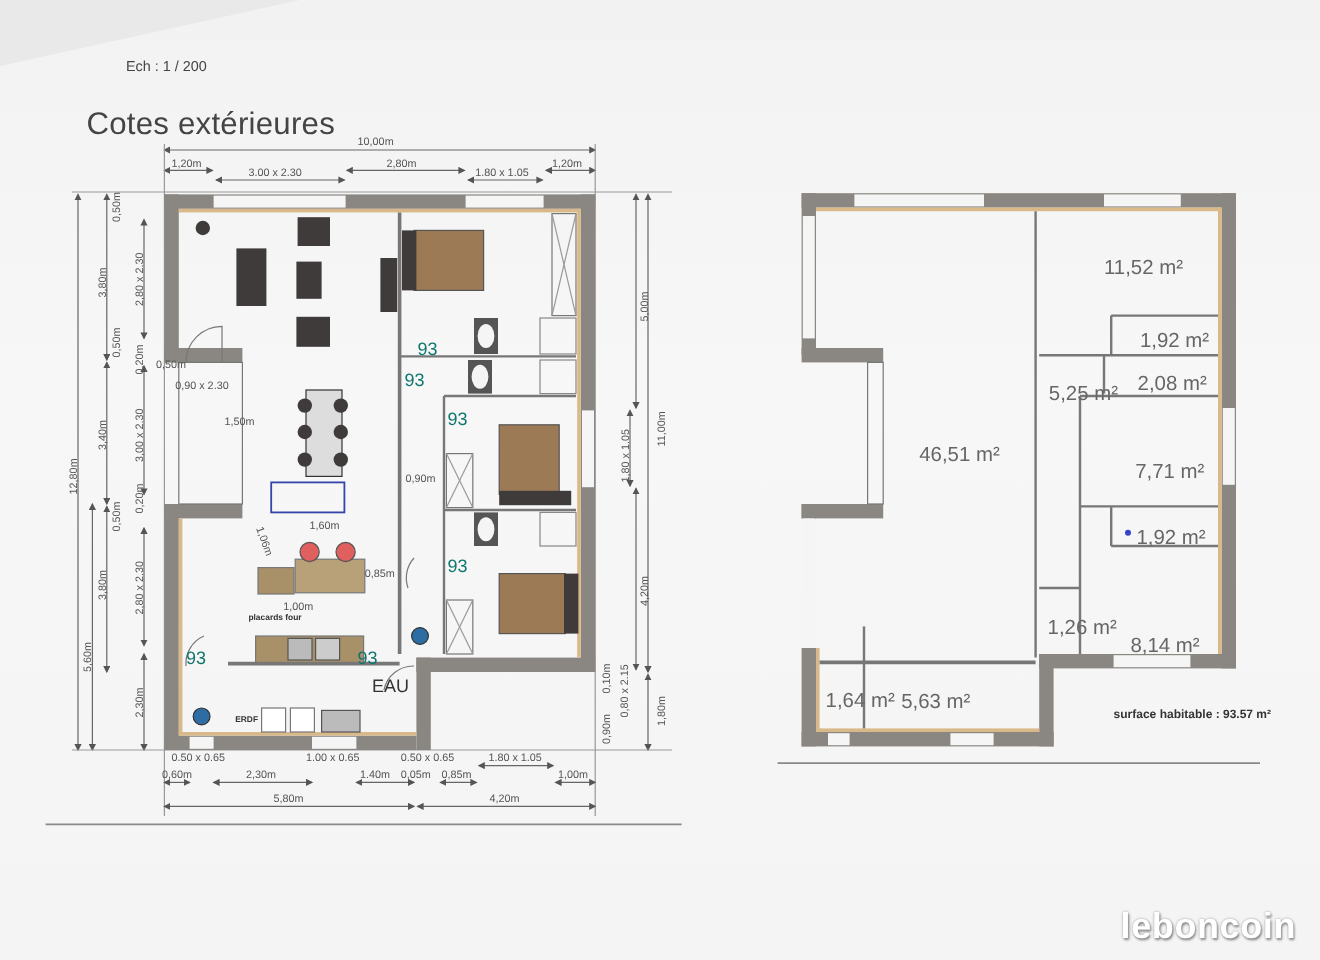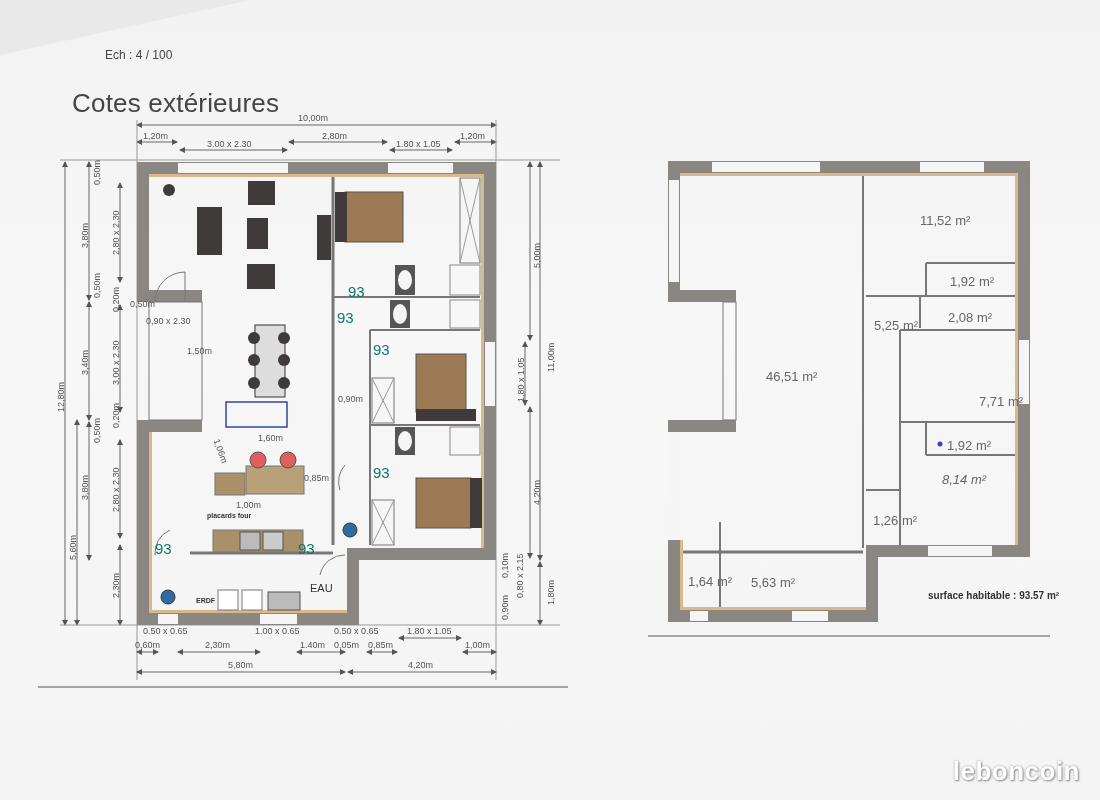--- a/index.html
+++ b/index.html
@@ -6,36 +6,36 @@
   body {
     width:1100px; height:800px; overflow:hidden; position:relative;
     background: linear-gradient(180deg,#f1f2f1 0%,#f6f7f6 40%,#f3f4f3 100%);
     font-family: "Liberation Sans", sans-serif; color:#444;
   }
   .abs { position:absolute; }
   .scale { left:105px; top:48px; font-size:12px; color:#444; }
   .title { left:72px; top:88px; font-size:26px; color:#444; letter-spacing:0.2px; }
   .dim { font-size:9px; color:#555; white-space:nowrap; font-family:"Liberation Sans", sans-serif; }
   .vdim { transform: rotate(-90deg); transform-origin: left top; }
-  .area { font-size:13px; color:#666; white-space:nowrap;text-align:center; }
+  .area { font-size:17px; color:#666; white-space:nowrap;text-align:center; }
   .surface { font-size:10px; font-weight:bold; color:#333; white-space:nowrap; }
   .door93 { font-size:15px; font-weight:normal; color:#0f766e; }
-  .logo { right:20px; top:756px; font-size:26px; font-weight:bold; color:#fff;
+  .logo { right:20px; top:756px; font-size:30px; font-weight:bold; color:#fff;
           text-shadow:0 0 2px #999, 1px 1px 2px #888; letter-spacing:0.5px; }
   .small { font-size:7px; color:#333; font-weight:bold; }
   .curl { left:0; top:0; width:0; height:0;
     border-top:55px solid #e8e9e8; border-right:250px solid transparent; }
   svg { position:absolute; left:0; top:0; }
 </style>
 </head>
 <body>
 
 <div class="abs curl"></div>
 
-<div class="abs scale">Ech : 4 / 100</div>
+<div class="abs scale">Ech : 1 / 200</div>
 <div class="abs title">Cotes extérieures</div>
 
 <svg width="1100" height="800">
   <defs>
     <marker id="ar" markerWidth="6" markerHeight="6" refX="5" refY="3" orient="auto">
       <path d="M0,0 L6,3 L0,6 z" fill="#555"></path>
     </marker>
     <marker id="al" markerWidth="6" markerHeight="6" refX="1" refY="3" orient="auto">
       <path d="M6,0 L0,3 L6,6 z" fill="#555"></path>
     </marker>
@@ -280,31 +280,31 @@
 four</div>
 
   <div class="abs door93" style="left:348px;top:283px;">93</div>
   <div class="abs door93" style="left:337px;top:309px;">93</div>
   <div class="abs door93" style="left:373px;top:341px;">93</div>
   <div class="abs door93" style="left:373px;top:464px;">93</div>
   <div class="abs door93" style="left:155px;top:540px;">93</div>
   <div class="abs door93" style="left:298px;top:540px;">93</div>
 
   <div class="abs small" style="left:196px;top:597px;">ERDF</div>
-  <div class="abs" style="left:310px;top:582px;font-size:11px;color:#333;">EAU</div>
+  <div class="abs" style="left:310px;top:564px;font-size:15px;color:#333;">EAU</div>
 </div>
 
 <div>
   <div class="abs area" style="left:766px;top:369px;">46,51 m²</div>
   <div class="abs area" style="left:920px;top:213px;">11,52 m²</div>
   <div class="abs area" style="left:950px;top:274px;">1,92 m²</div>
   <div class="abs area" style="left:948px;top:310px;">2,08 m²</div>
   <div class="abs area" style="left:874px;top:318px;">5,25 m²</div>
-  <div class="abs area" style="left:946px;top:394px;margin-left:33px;">7,71 m²</div>
+  <div class="abs area" style="left:946px;top:383px;">7,71 m²</div>
   <div class="abs area" style="left:947px;top:438px;">1,92 m²</div>
-  <div class="abs area" style="left:942px;top:472px;font-style:italic;">8,14 m²</div>
+  <div class="abs area" style="left:942px;top:528px;">8,14 m²</div>
   <div class="abs area" style="left:873px;top:513px;">1,26 m²</div>
   <div class="abs area" style="left:688px;top:574px;">1,64 m²</div>
   <div class="abs area" style="left:751px;top:575px;">5,63 m²</div>
   <div class="abs surface" style="left:893px;top:590px;margin-left:35px;">surface habitable : 93.57 m²</div>
 </div>
 
 <div class="abs logo">leboncoin</div>
 
 </body></html>

